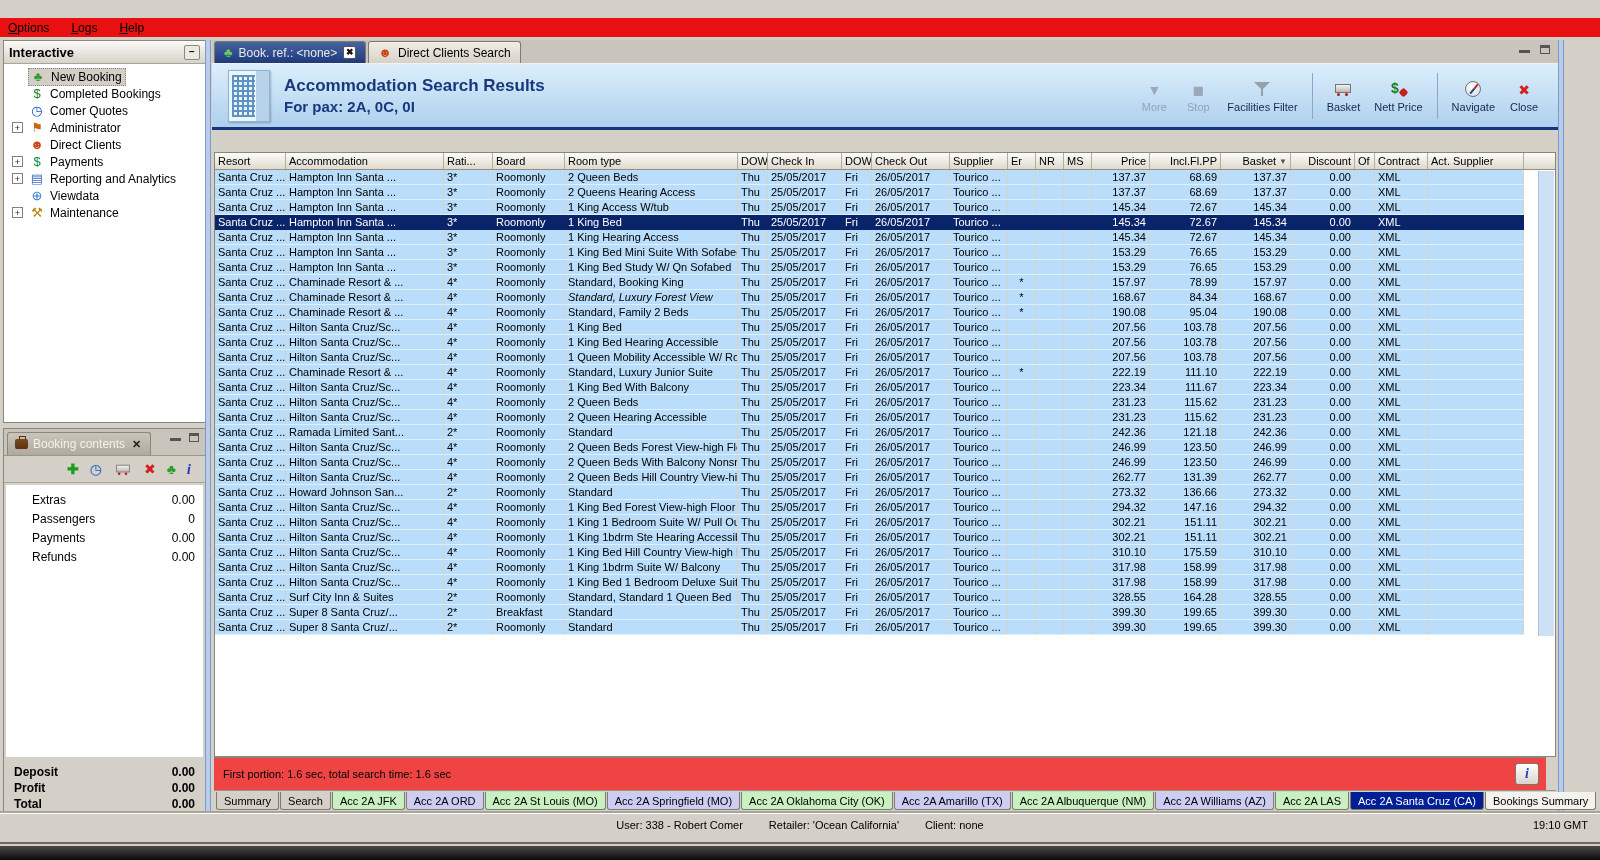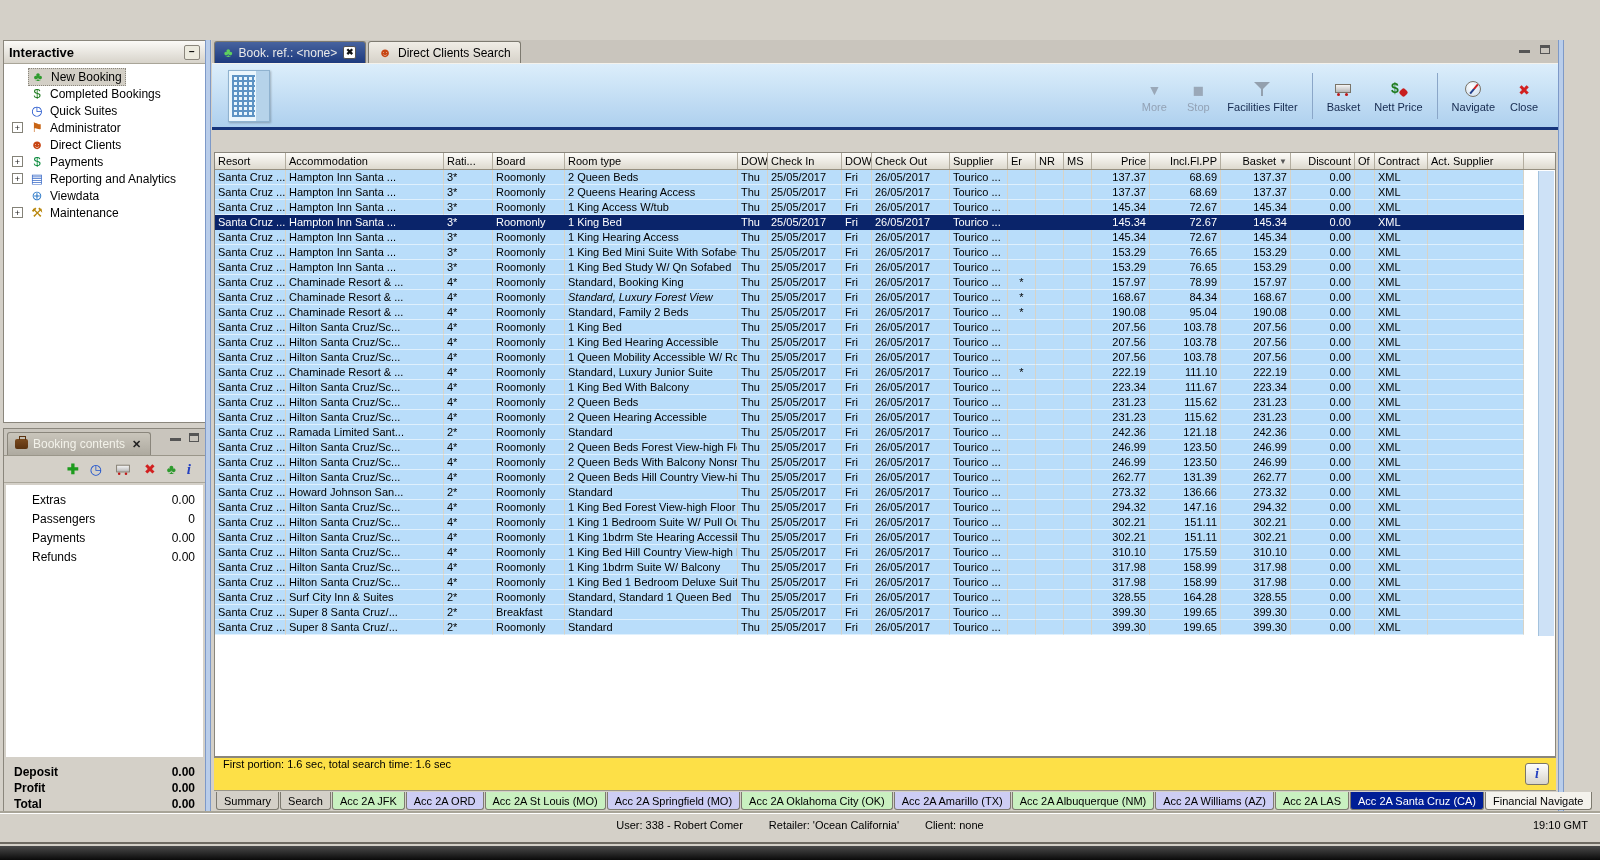--- a/index.html
+++ b/index.html
@@ -128,22 +128,22 @@
   .gr{display:flex;height:15px;background:#b9ddfa;}
   .gc{padding:0 3px;font-size:11px;line-height:14px;white-space:nowrap;overflow:hidden;
       border-right:1px solid #d8d3c6;border-bottom:1px solid rgba(255,255,255,.55);}
   .gc.r{text-align:right;}
   .gc.c{text-align:center;}
   .gr .fill{flex:1;background:#fff;border-bottom:1px solid #fff;}
   .gr.sel{background:#0a246a;color:#fff;}
   .gr.sel .gc{border-right-color:#0a246a;border-bottom-color:#0a246a;}
   .vtrack{position:absolute;right:1px;top:18px;width:16px;height:465px;background:#cde1f6;border-left:1px solid #a4c2dd;}
 
-  .statusline{position:absolute;left:2px;right:2px;top:717px;height:33px;background:#fde047;border-top:1px solid #8a867c;
-              display:flex;padding-left:9px;font-size:11px;}
+  .statusline{position:absolute;left:2px;right:12px;top:717px;height:33px;background:#ef4444;border-top:1px solid #8a867c;
+              display:flex;align-items:center;padding-left:9px;font-size:11px;}
   .ibtn{position:absolute;right:7px;top:5px;width:24px;height:22px;background:linear-gradient(#fefefe,#d8d4cb);
         border:1px solid #7b7668;border-radius:3px;display:grid;place-items:center;
         font-family:"Liberation Serif",serif;font-style:italic;font-weight:bold;color:#2440c0;font-size:14px;}
 
   .bottomtabs{position:absolute;left:2px;right:2px;top:750px;height:22px;background:#d4d0c8;display:flex;
               align-items:flex-start;padding:1px 0 0 2px;border-top:1px solid #9a968a;}
   .btab{height:18px;display:flex;align-items:center;padding:0 7px;border:1px solid #7d7a70;border-top:none;
         border-radius:0 0 3px 3px;margin-right:1px;font-size:11px;white-space:nowrap;background:#d4d0c8;}
   .btab.active{background:#001e96;color:#fff;}
 
@@ -154,20 +154,25 @@
   .sb-time{position:absolute;right:12px;}
   .winedge{position:absolute;left:0;right:0;top:836px;height:8px;background:#d4d0c8;border-bottom:2px solid #6e6a62;}
   .desktop{position:absolute;left:0;right:0;top:846px;height:14px;background:linear-gradient(#4a4a4a,#0a0a0a);}
 </style>
 </head>
 <body>
 
 <div class="app">
 
 
+  <div class="menubar" id="menubar">
+      <span class="menuitem"><u>O</u>ptions</span>
+      <span class="menuitem"><u>L</u>ogs</span>
+      <span class="menuitem"><u>H</u>elp</span>
+    </div>
 
   <div class="sidebar">
     <div class="side-header">
       <span>Interactive</span>
       <span class="collapse-btn">−</span>
     </div>
     <div class="tree" id="tree">
         <span class="titem selected">
           <span class="noexp"></span>
           <span class="hl">
@@ -179,21 +184,21 @@
           <span class="noexp"></span>
           <span class="hl">
             <span class="ticon" style="color: rgb(29, 122, 29);">$</span>
             <span class="tlabel">Completed Bookings</span>
           </span>
         </span>
         <span class="titem">
           <span class="noexp"></span>
           <span class="hl">
             <span class="ticon" style="color: rgb(34, 85, 204);">◷</span>
-            <span class="tlabel">Quick Suites</span>
+            <span class="tlabel">Comer Quotes</span>
           </span>
         </span>
         <span class="titem">
           <span class="exp">+</span>
           <span class="hl">
             <span class="ticon" style="color: rgb(200, 100, 20);">⚑</span>
             <span class="tlabel">Administrator</span>
           </span>
         </span>
         <span class="titem">
@@ -304,20 +309,24 @@
         <span>Direct Clients Search</span>
       </span>
       <span class="cornerbtns">
         <span class="pmin"></span>
         <span class="pmax"></span>
       </span>
     </div>
 
     <div class="mainheader">
       <span class="bld"></span>
+      <span class="htitles">
+        <span class="htitle">Accommodation Search Results</span>
+        <span class="hsub">For pax: 2A, 0C, 0I</span>
+      </span>
       <span class="htoolbar" id="htoolbar">
           <span class="hbtn disabled">
             <span class="icn">
               <span class="tbglyph gray">▼</span>
             </span>
             <span class="lbl">More</span>
           </span>
           <span class="hbtn disabled">
             <span class="icn">
               <span class="tbglyph gray">◼</span>
@@ -1113,21 +1122,21 @@
         <span class="btab" style="background: rgb(201, 240, 192);">Acc 2A JFK</span>
         <span class="btab" style="background: rgb(205, 205, 244);">Acc 2A ORD</span>
         <span class="btab" style="background: rgb(201, 240, 192);">Acc 2A St Louis (MO)</span>
         <span class="btab" style="background: rgb(205, 205, 244);">Acc 2A Springfield (MO)</span>
         <span class="btab" style="background: rgb(201, 240, 192);">Acc 2A Oklahoma City (OK)</span>
         <span class="btab" style="background: rgb(205, 205, 244);">Acc 2A Amarillo (TX)</span>
         <span class="btab" style="background: rgb(201, 240, 192);">Acc 2A Albuquerque (NM)</span>
         <span class="btab" style="background: rgb(205, 205, 244);">Acc 2A Williams (AZ)</span>
         <span class="btab" style="background: rgb(201, 240, 192);">Acc 2A LAS</span>
         <span class="btab active">Acc 2A Santa Cruz (CA)</span>
-        <span class="btab" style="background: rgb(244, 242, 236);">Financial Navigate</span>
+        <span class="btab" style="background: rgb(244, 242, 236);">Bookings Summary</span>
       </div>
   </div>
 
   <div class="statusbar">
     <span class="sb-mid">
       <span>User: 338 - Robert Comer</span>
       <span>Retailer: 'Ocean California'</span>
       <span>Client: none</span>
     </span>
     <span class="sb-time">19:10 GMT</span>

